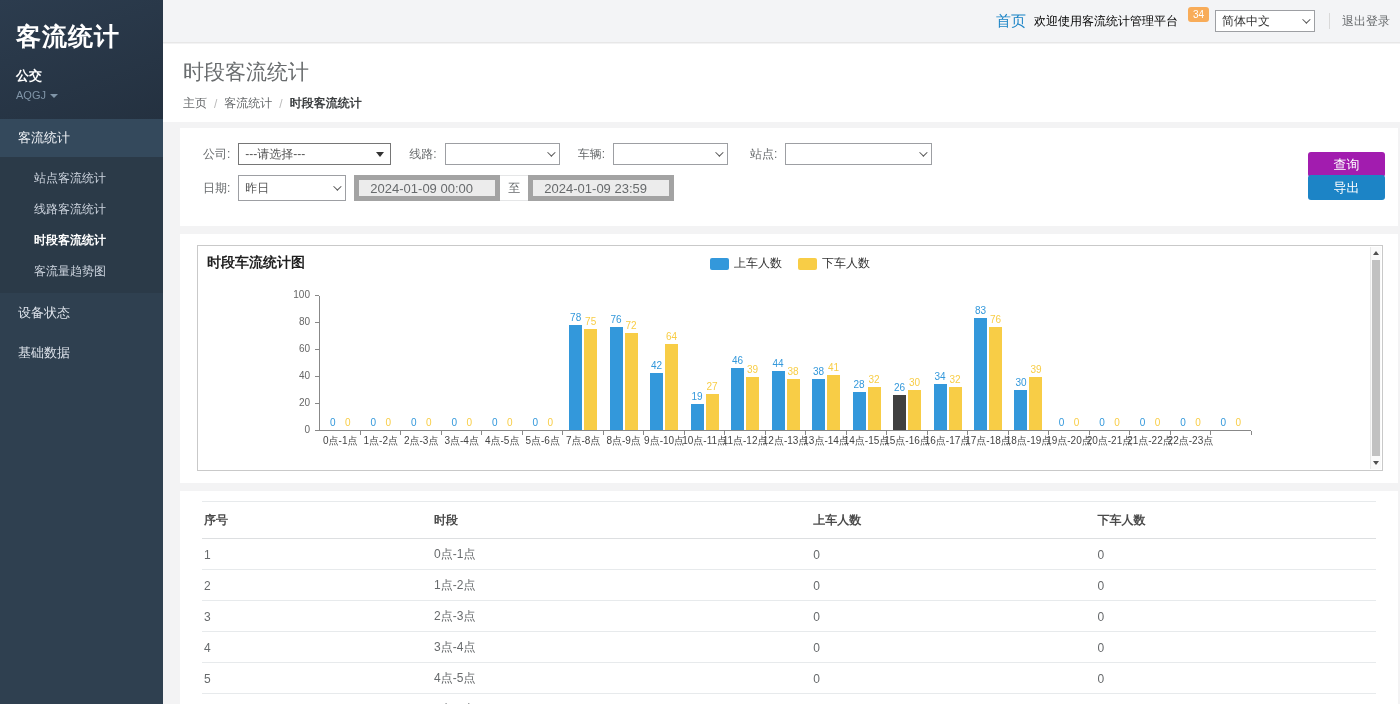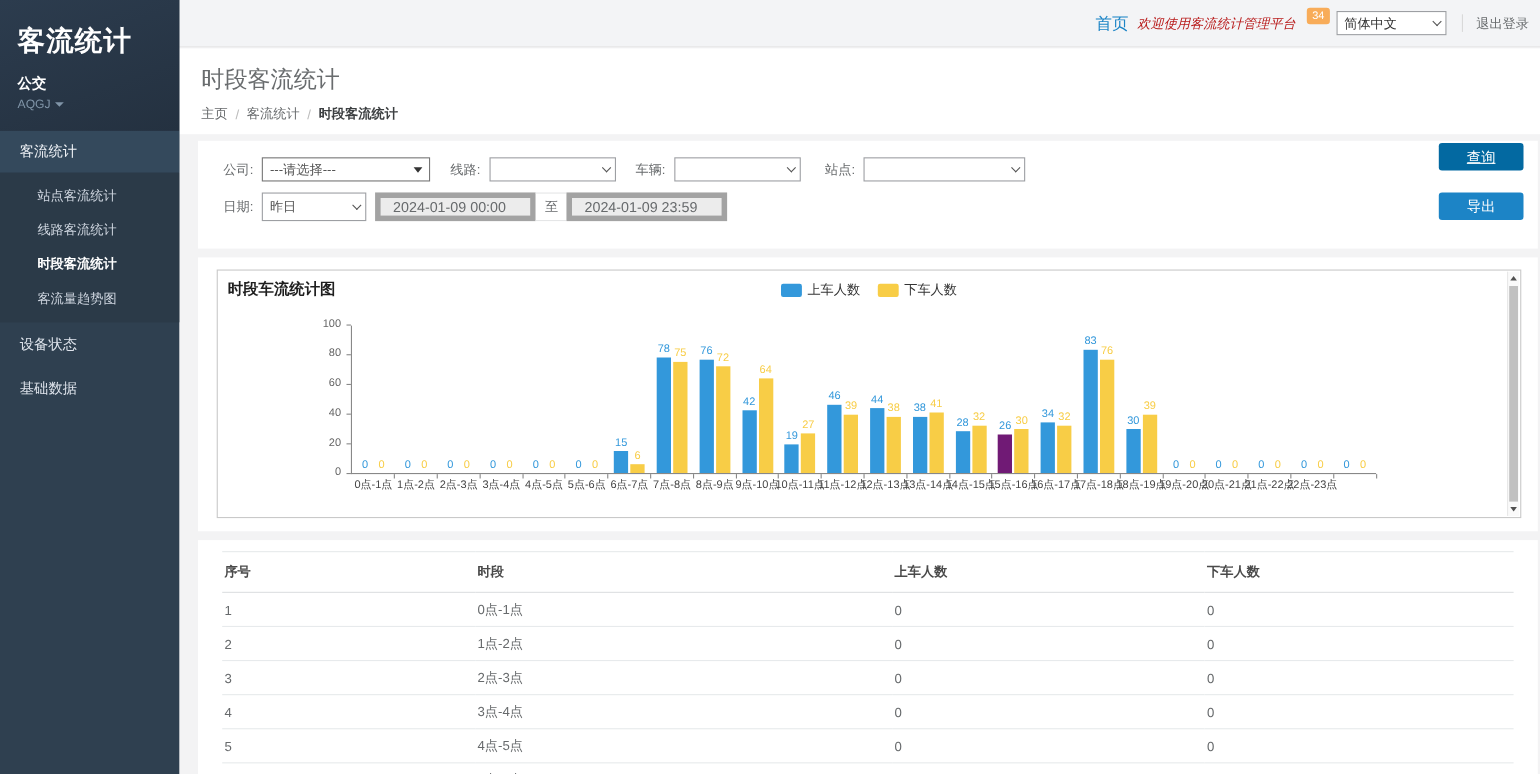--- a/index.html
+++ b/index.html
@@ -16,21 +16,21 @@
   .nav-parent { background:#34495c; color:#f0f3f7; font-size:13px; padding:10px 14px 10px 18px; cursor:pointer; }
   .nav-sub { background:#2b3a48; padding:6px 0; }
   .nav-sub-item { color:#cfd6e0; font-size:12px; padding:7px 10px 7px 34px; cursor:pointer; white-space:nowrap; }
   .nav-sub-item.active { color:#ffffff; font-weight:bold; }
   .nav-top-item { color:#dfe4ec; font-size:13px; padding:11px 14px 11px 18px; cursor:pointer; }
 
   
   .topbar { position:absolute; left:163px; right:0; top:0; height:43px; background:#f3f4f6; border-bottom:1px solid #e7e7e7;
     display:flex; align-items:center; justify-content:flex-end; padding-right:10px; }
   .topbar-home { color:#1c84c6; font-size:15px; margin-right:8px; cursor:pointer; }
-  .topbar-welcome { color:#b91c1c; font-size:12px; margin-right:10px;font-style:italic; }
+  .topbar-welcome { color:#000000; font-size:12px; margin-right:10px; }
   .topbar-badge { background:#f8ac59; color:#fff; font-size:10px; border-radius:3px; padding:2px 5px; margin-right:6px; transform:translateY(-7px); }
   .lang-select { width:100px; height:22px; background:#fff; border:1px solid #9d9fa3; display:flex; align-items:center; justify-content:space-between; padding:0 6px; font-size:12px; color:#333; cursor:pointer; margin-right:14px; }
   .chev { width:6px; height:6px; border-right:1.5px solid #555; border-bottom:1.5px solid #555; transform:rotate(45deg) translateY(-2px); }
   .topbar-divider { width:1px; height:16px; background:#d9d9d9; margin-right:12px; }
   .topbar-logout { color:#676a6c; font-size:12px; cursor:pointer; }
 
   
   .page-heading { position:absolute; left:163px; right:0; top:44px; height:78px; background:#fff; padding:14px 0 0 20px; }
   .page-title { font-size:21px; color:#696c6e; font-weight:normal; }
   .breadcrumb { margin-top:9px; font-size:12px; color:#676a6c; display:flex; gap:7px; align-items:center; }
@@ -46,25 +46,25 @@
   .filter-panel { position:relative; padding:15px 100px 15px 23px; }
   .filter-row { display:flex; align-items:center; margin-bottom:10px; }
   .filter-row:last-child { margin-bottom:0; }
   .f-label { font-size:12px; color:#676a6c; margin-right:8px; white-space:nowrap; }
   .sel { height:22px; background:#fff; border:1px solid #767676; display:flex; align-items:center; justify-content:space-between; padding:0 6px; font-size:12px; color:#555; cursor:pointer; }
   .sel .solid-arrow { width:0; height:0; border-left:4px solid transparent; border-right:4px solid transparent; border-top:5px solid #333; }
   .sel-company { width:153px; margin-right:18px; }
   .sel-line { width:115px; margin-right:18px; }
   .sel-vehicle { width:115px; margin-right:22px; }
   .sel-station { width:147px; }
-  .sel-date { width:95px; height:26px; border:1px solid #9d9fa3; margin-right:8px; }
+  .sel-date { width:108px; height:26px; border:1px solid #9d9fa3; margin-right:8px; }
   .date-box { height:26px; width:146px; background:#ececec; border:5px solid #a3a3a3; font-size:13px; color:#676a6c; display:flex; align-items:center; padding-left:11px; cursor:pointer; }
   .to-box { height:26px; width:28px; background:#fff; border:1px solid #e5e6e7; border-left:none; border-right:none; font-size:12px; color:#676a6c; display:flex; align-items:center; justify-content:center; }
   .btn { position:absolute; right:13px; width:77px; height:25px; border:none; border-radius:3px; color:#fff; font-size:13px; cursor:pointer; font-family:inherit; }
-  .btn-query { top:2px; background:#0369a1;text-decoration:underline; }
+  .btn-query { top:24px; background:#a21caf; }
   .btn-export { top:47px; background:#1c84c6; }
 
   
   .chart-panel { padding:11px 15px 12px 17px; }
   .chart-box { position:relative; border:1px solid #c9c9c9; height:226px; background:#fff; }
   .chart-title { position:absolute; left:9px; top:8px; font-size:14px; font-weight:bold; color:#1f1f1f; }
   .legend { position:absolute; top:9px; left:50%; transform:translateX(-50%); display:flex; gap:16px; align-items:center; }
   .legend-item { display:flex; align-items:center; gap:5px; font-size:12px; color:#333; }
   .swatch { width:19px; height:12px; border-radius:2px; }
   .plot { position:absolute; left:121px; top:50px; width:932px; height:135px; border-left:1px solid #888; border-bottom:1px solid #888; display:flex; }
@@ -260,29 +260,20 @@
           <div class="bar-group">
             <div class="bar" style="height: 0px; background: rgb(51, 152, 219);">
               <span class="bar-label" style="color: rgb(51, 152, 219);">0</span>
             </div>
             <div class="bar" style="height: 0px; background: rgb(248, 205, 70);">
               <span class="bar-label" style="color: rgb(248, 205, 70);">0</span>
             </div>
             <span class="x-label">5点-6点</span>
           </div>
           <div class="bar-group">
-            <div class="bar" style="height: 20.25px; background: rgb(51, 152, 219);">
-              <span class="bar-label" style="color: rgb(51, 152, 219);">15</span>
-            </div>
-            <div class="bar" style="height: 8.1px; background: rgb(248, 205, 70);">
-              <span class="bar-label" style="color: rgb(248, 205, 70);">6</span>
-            </div>
-            <span class="x-label">6点-7点</span>
-          </div>
-          <div class="bar-group">
             <div class="bar" style="height: 105.3px; background: rgb(51, 152, 219);">
               <span class="bar-label" style="color: rgb(51, 152, 219);">78</span>
             </div>
             <div class="bar" style="height: 101.25px; background: rgb(248, 205, 70);">
               <span class="bar-label" style="color: rgb(248, 205, 70);">75</span>
             </div>
             <span class="x-label">7点-8点</span>
           </div>
           <div class="bar-group">
             <div class="bar" style="height: 102.6px; background: rgb(51, 152, 219);">
@@ -341,21 +332,21 @@
           <div class="bar-group">
             <div class="bar" style="height: 37.8px; background: rgb(51, 152, 219);">
               <span class="bar-label" style="color: rgb(51, 152, 219);">28</span>
             </div>
             <div class="bar" style="height: 43.2px; background: rgb(248, 205, 70);">
               <span class="bar-label" style="color: rgb(248, 205, 70);">32</span>
             </div>
             <span class="x-label">14点-15点</span>
           </div>
           <div class="bar-group">
-            <div class="bar" style="height: 35.1px; background: #701a75;">
+            <div class="bar" style="height: 35.1px; background: #404040;">
               <span class="bar-label" style="color: rgb(51, 152, 219);">26</span>
             </div>
             <div class="bar" style="height: 40.5px; background: rgb(248, 205, 70);">
               <span class="bar-label" style="color: rgb(248, 205, 70);">30</span>
             </div>
             <span class="x-label">15点-16点</span>
           </div>
           <div class="bar-group">
             <div class="bar" style="height: 45.9px; background: rgb(51, 152, 219);">
               <span class="bar-label" style="color: rgb(51, 152, 219);">34</span>

